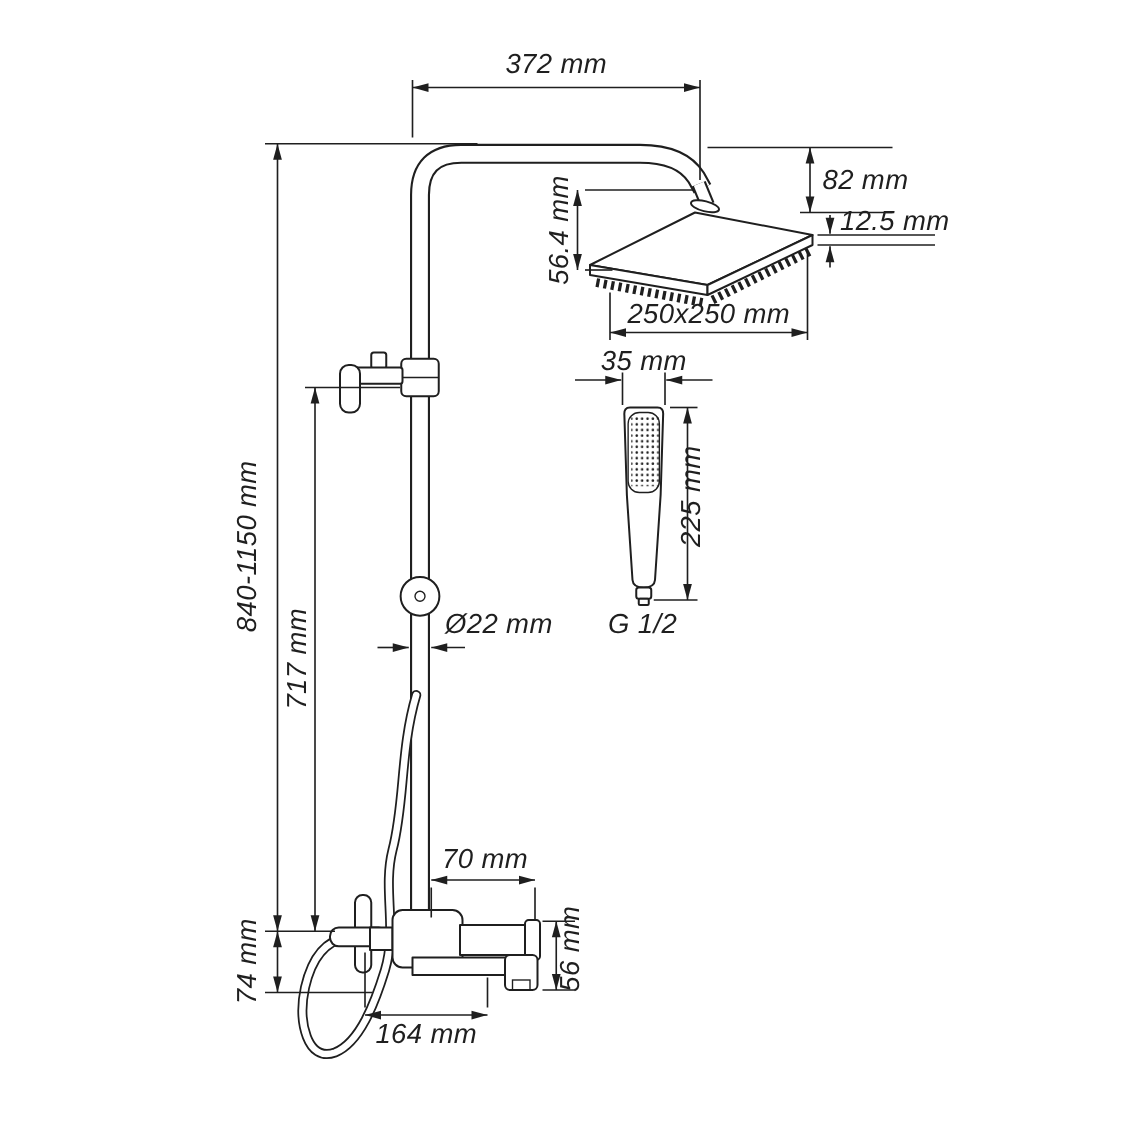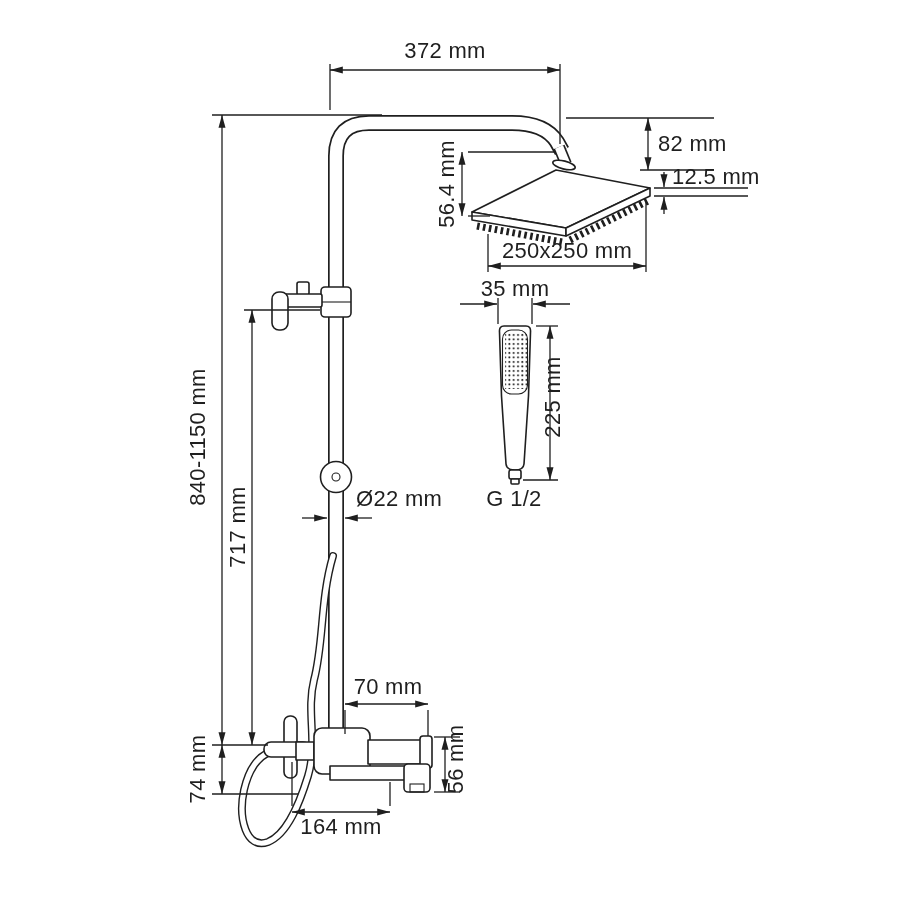--- a/index.html
+++ b/index.html
@@ -1,16 +1,16 @@
 <!DOCTYPE html>
 <html><head>
 <meta charset="utf-8">
 <style>
   html,body{margin:0;padding:0;background:#fff;}
-  .stage{width:900px;height:900px;position:relative;background:#fff;overflow:hidden;}
+  .stage{width:900px;height:900px;position:relative;background:#fff;overflow:hidden;font-style:italic;}
   svg{display:block;}
   text{font-family:"Liberation Sans",sans-serif;font-size:22px;fill:#1f1f1f;letter-spacing:.3px;}
   .mid{text-anchor:middle;}
   .ln{stroke:#1f1f1f;stroke-width:1.3;fill:none;}
   .out{stroke:#1f1f1f;stroke-width:1.6;fill:#fff;stroke-linejoin:round;}
   .tube{stroke:#1f1f1f;stroke-width:16;fill:none;}
   .tube-core{stroke:#fff;stroke-width:12.6;fill:none;}
   .stem{stroke:#1f1f1f;stroke-width:12;fill:none;}
   .stem-core{stroke:#fff;stroke-width:8.6;fill:none;}
   .hose{stroke:#1f1f1f;stroke-width:8;fill:none;stroke-linecap:round;}

